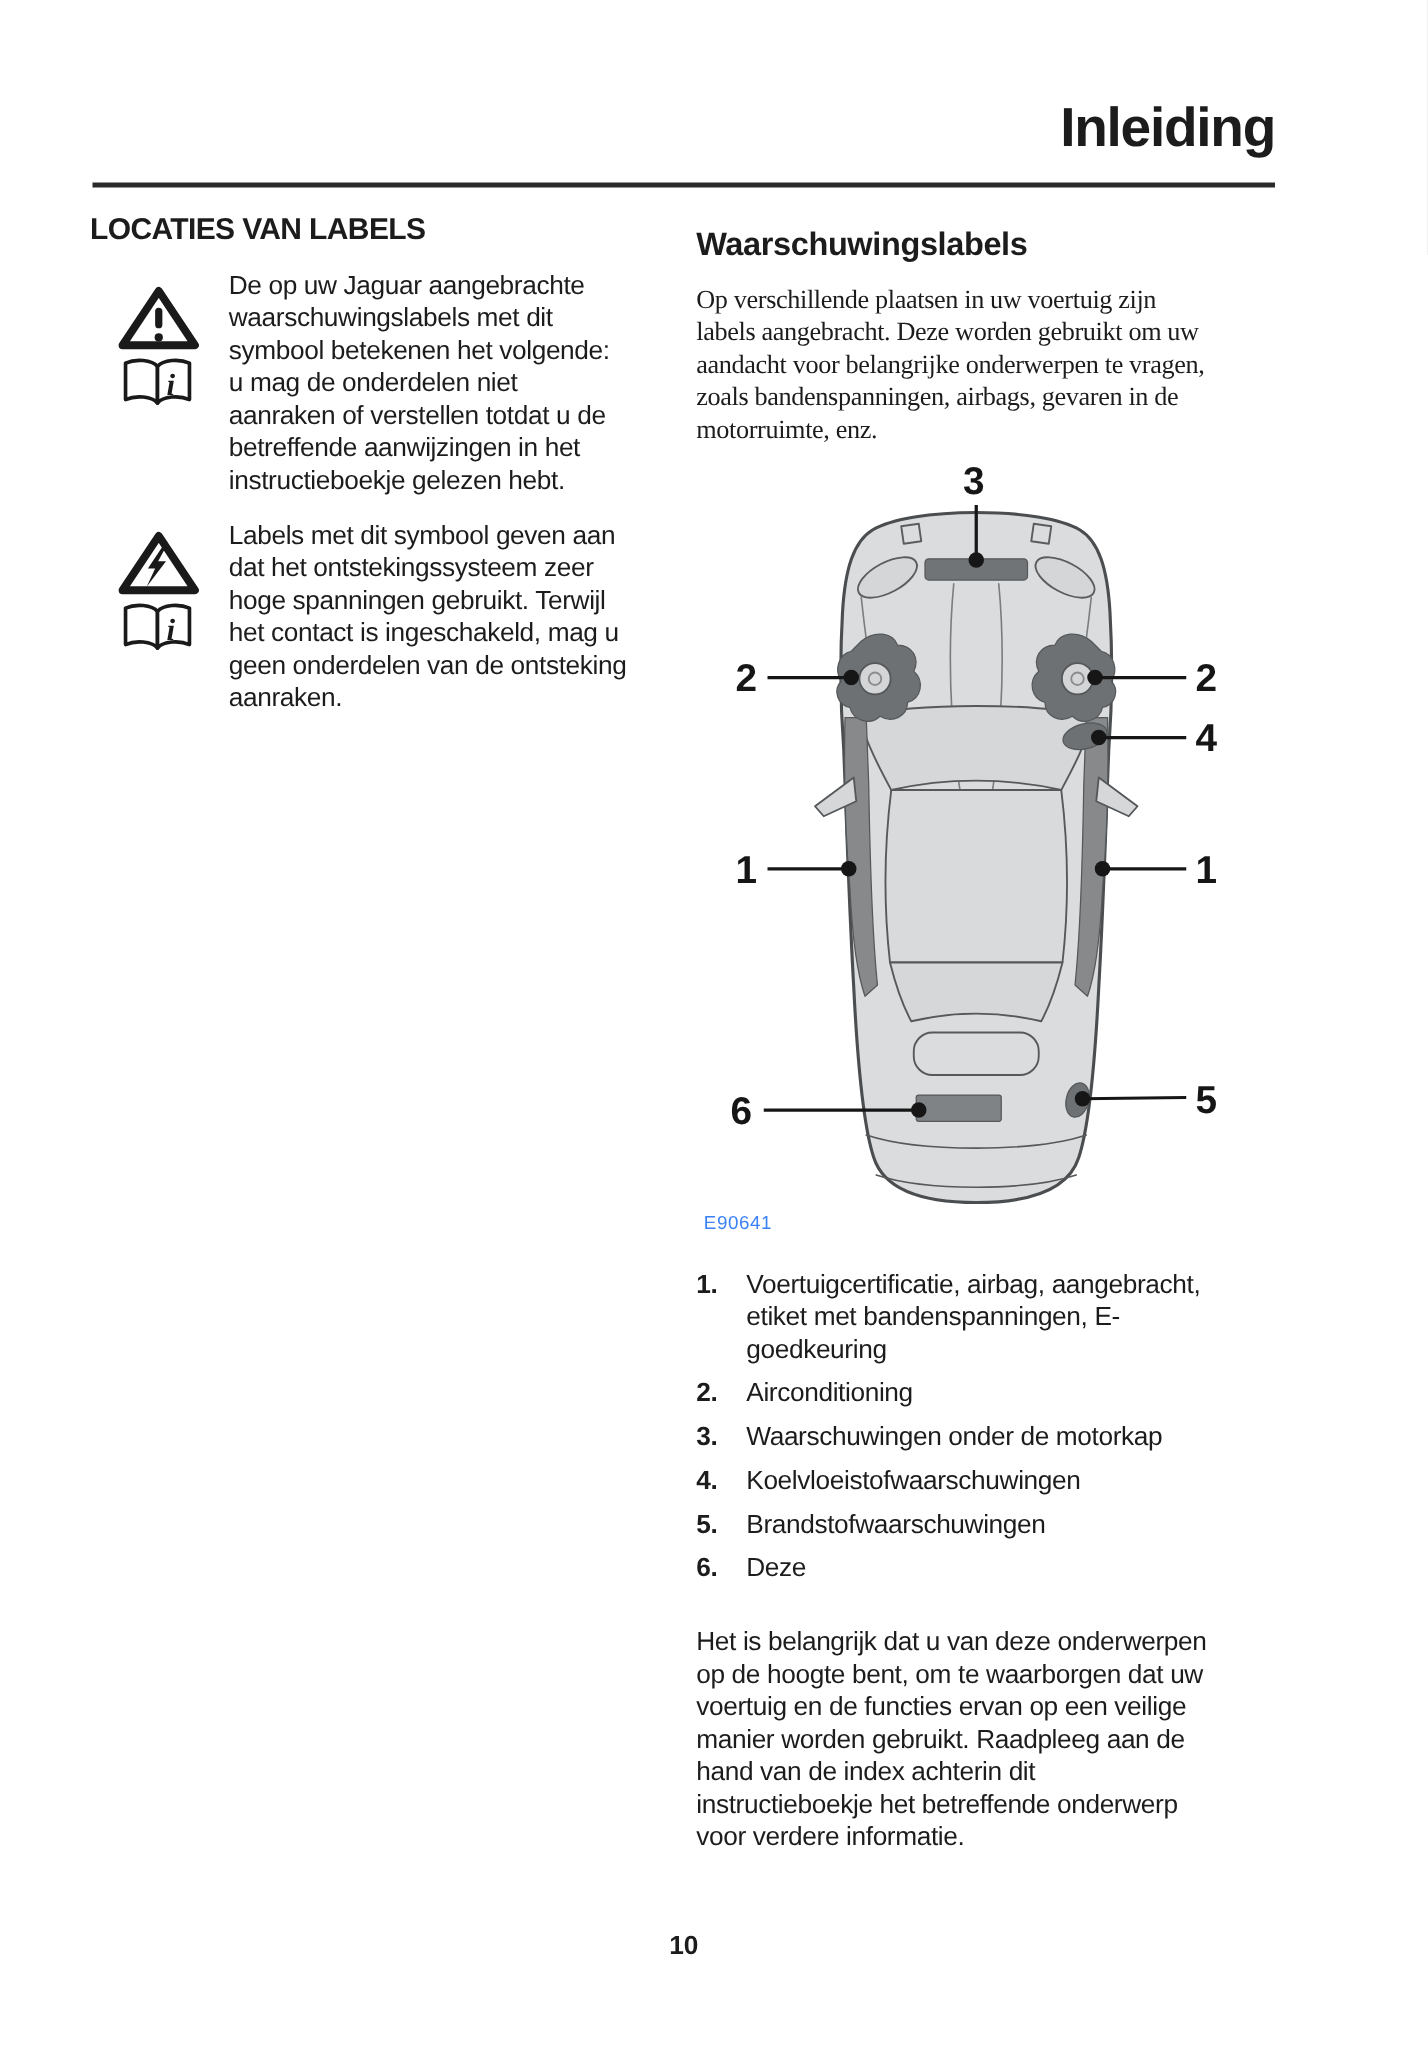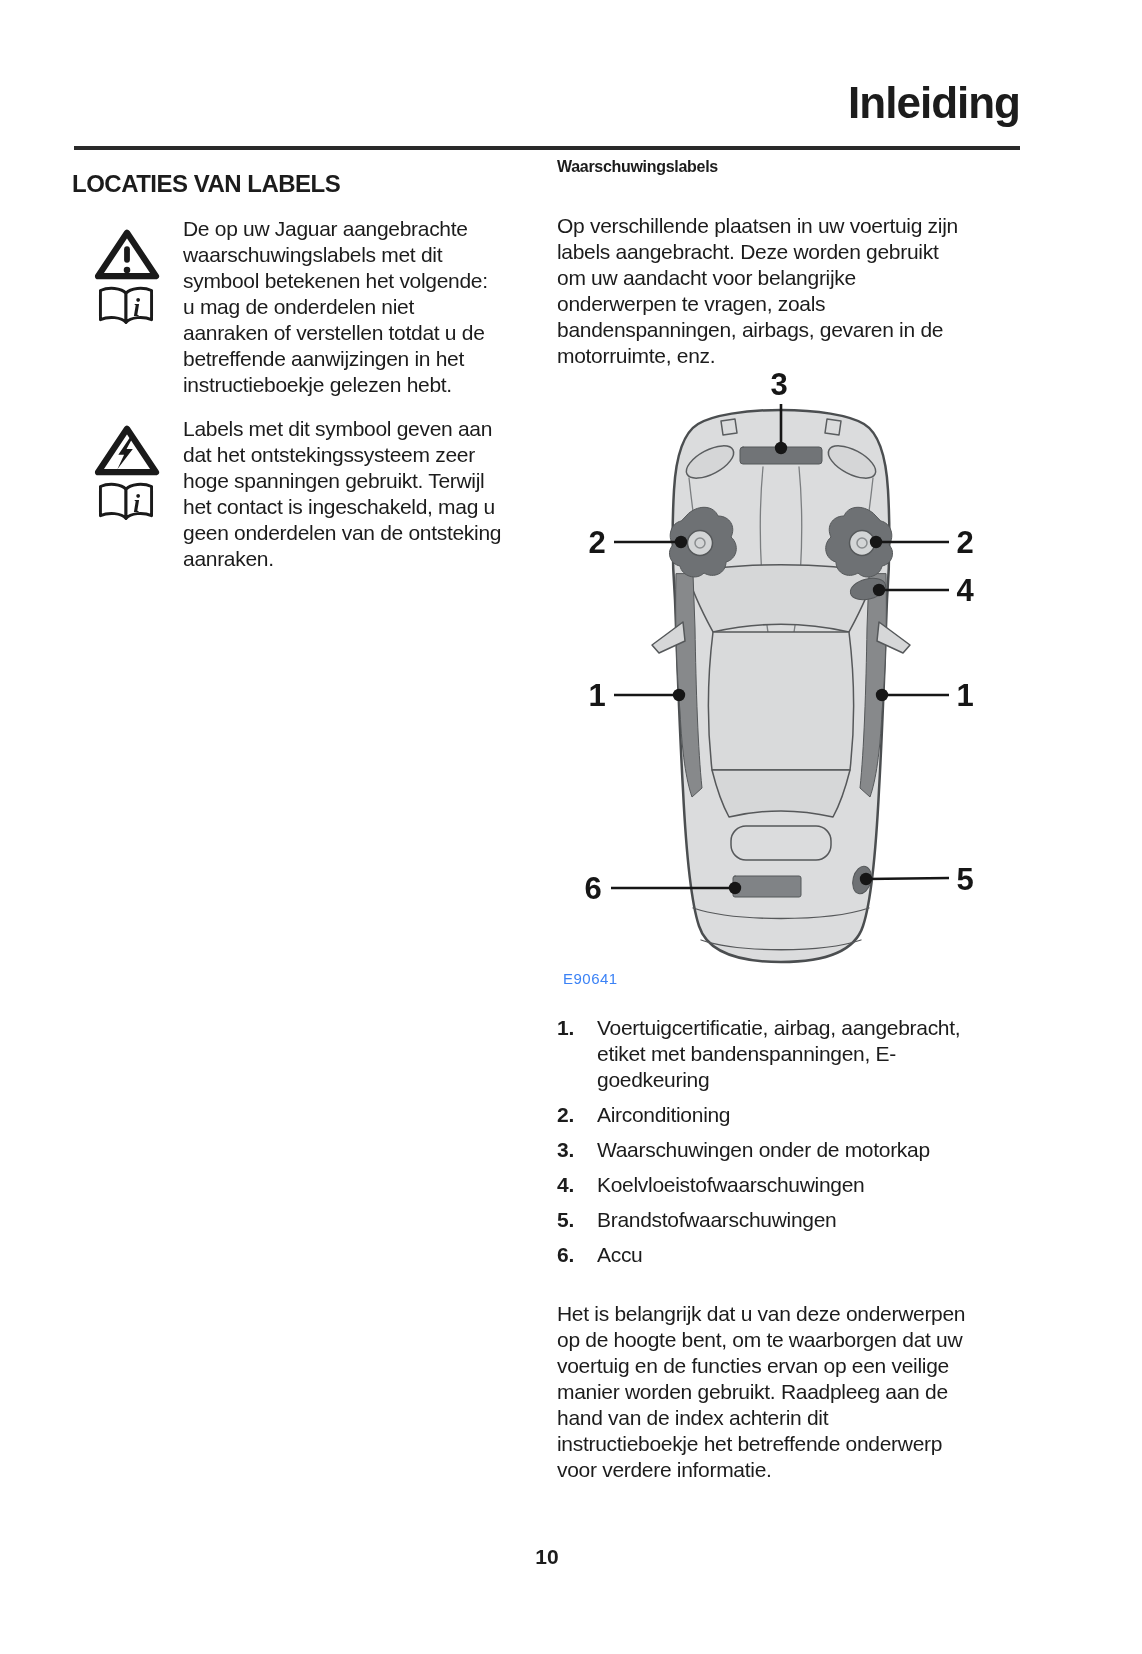--- a/index.html
+++ b/index.html
@@ -13,35 +13,35 @@
     font-size:44px;font-weight:bold;letter-spacing:-1px;margin:0;
   }
   .title-rule{
     position:absolute;left:74px;top:146px;width:946px;height:4px;background:#2a2a2a;
   }
   .left-col-heading{
     position:absolute;left:72px;top:170px;font-size:24px;font-weight:bold;
     letter-spacing:-0.5px;margin:0;
   }
   .right-col-heading{
-    position:absolute;left:557px;top:158px;font-size:16px;font-weight:bold;
+    position:absolute;left:557px;top:180px;font-size:26px;font-weight:bold;
     letter-spacing:-0.3px;margin:0;
   }
   .body-text{font-size:21px;line-height:26px;letter-spacing:-0.3px;}
   .note{position:absolute;left:72px;width:430px;display:flex;}
   .note-icons{width:111px;box-sizing:border-box;padding-left:20px;flex:none;
     display:flex;flex-direction:column;align-items:flex-start;}
   .note-text{flex:1;}
   .note1{top:216px;}
   .note1 .note-icons{padding-top:10px;}
   .note2{top:416px;}
   .note2 .note-icons{padding-top:6px;}
   .icon-triangle{width:70px;height:56px;}
   .icon-book{width:66px;height:42px;margin-top:3px;margin-left:1px;}
-  .intro-para{position:absolute;left:557px;top:192px;width:412px;}
+  .intro-para{position:absolute;left:557px;top:205px;width:412px;font-family:Liberation Serif, serif;}
   .diagram-svg{position:absolute;left:535px;top:360px;width:442px;height:616px;overflow:visible;}
   .figure-code{position:absolute;left:563px;top:970px;font-size:15px;color:#3b82f6;letter-spacing:0.5px;}
   .label-list{position:absolute;left:557px;top:1015px;width:415px;}
   .label-item{display:flex;margin-bottom:9px;}
   .label-num{width:40px;flex:none;font-weight:bold;}
   .label-text{flex:1;}
   .outro-para{position:absolute;left:557px;top:1280px;width:412px;}
   .page-number{
     position:absolute;left:74px;top:1545px;width:946px;text-align:center;
     font-size:21px;font-weight:bold;
@@ -207,21 +207,21 @@
     <div class="label-item">
       <span class="label-num">4.</span>
       <span class="label-text">Koelvloeistofwaarschuwingen</span>
     </div>
     <div class="label-item">
       <span class="label-num">5.</span>
       <span class="label-text">Brandstofwaarschuwingen</span>
     </div>
     <div class="label-item">
       <span class="label-num">6.</span>
-      <span class="label-text">Accu</span>
+      <span class="label-text">Deze</span>
     </div>
   </div>
 
   <p class="outro-para body-text">Het is belangrijk dat u van deze onderwerpen op de hoogte bent, om te waarborgen dat uw voertuig en de functies ervan op een veilige manier worden gebruikt. Raadpleeg aan de hand van de index achterin dit instructieboekje het betreffende onderwerp voor verdere informatie.</p>
 
   <div class="page-number">10</div>
 
 </div>
 
 </body></html>

